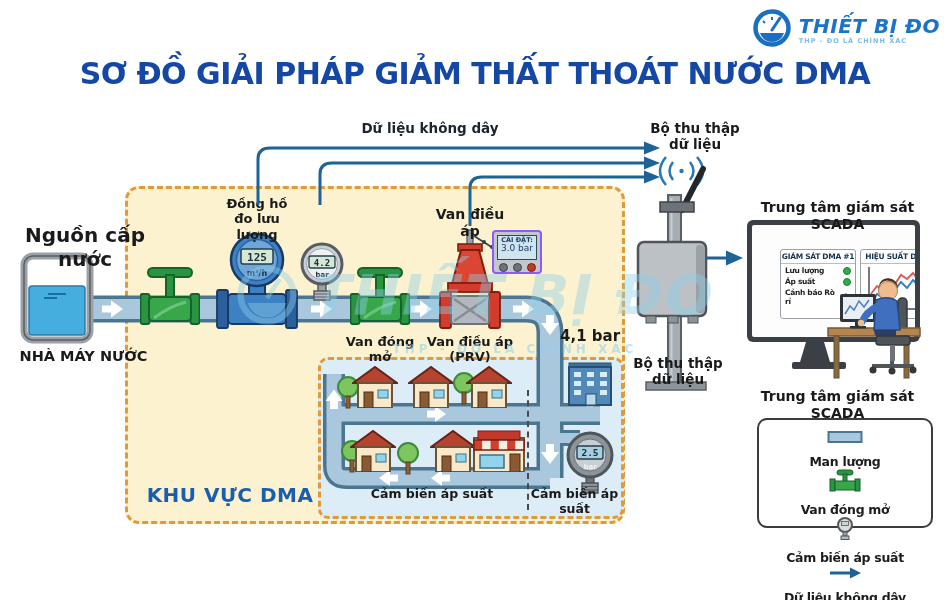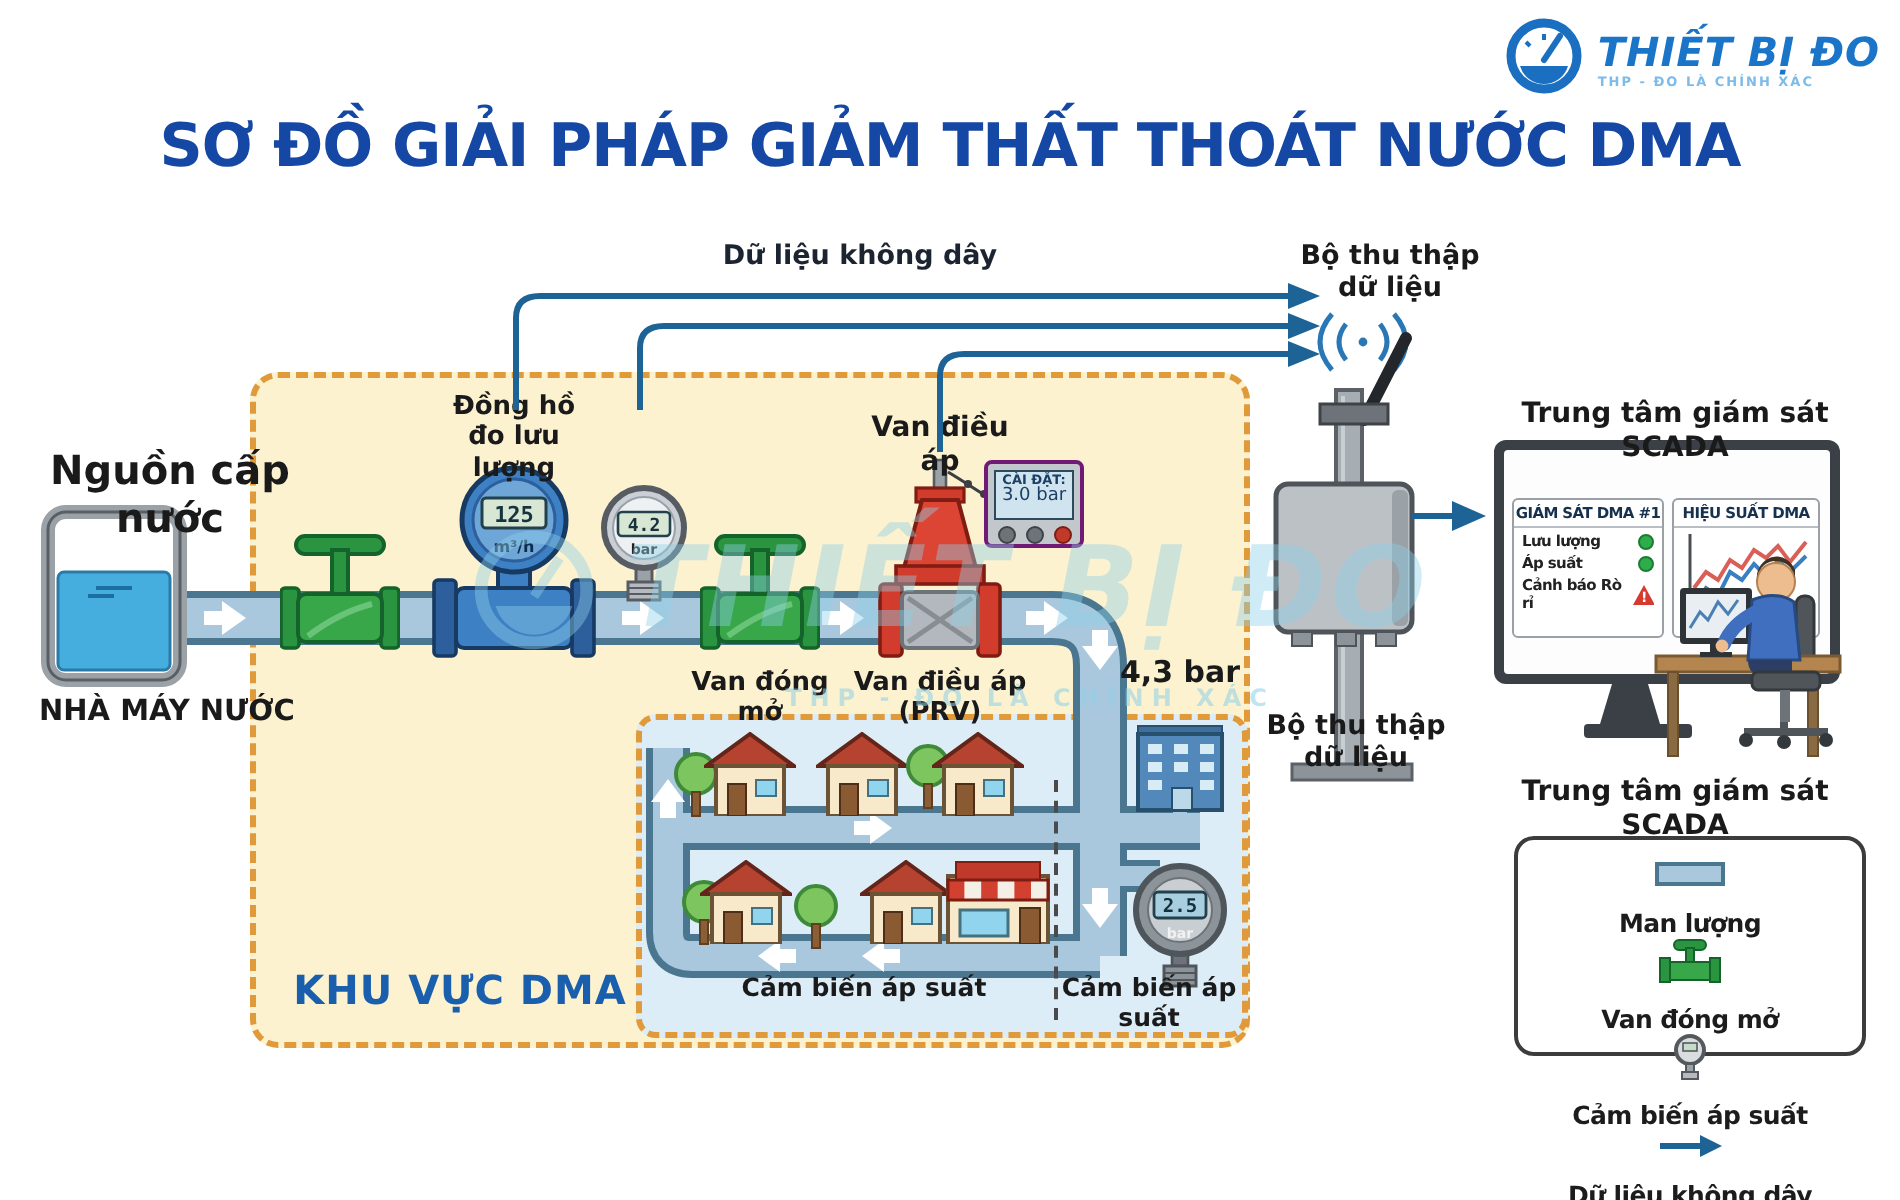--- a/index.html
+++ b/index.html
@@ -18,35 +18,35 @@
   .khuvuc{left:140px;top:484px;width:180px;font-size:20px;font-weight:bold;color:#1a5fae;letter-spacing:.5px;z-index:7;}
   .watermark{left:235px;top:262px;width:520px;display:flex;align-items:center;gap:14px;
        z-index:40;pointer-events:none;opacity:.42;}
   .watermark .wm-text{font-size:56px;font-weight:bold;font-style:italic;color:#8ed0e8;letter-spacing:2px;white-space:nowrap;}
   .wm-tag{left:365px;top:342px;width:300px;text-align:center;font-size:12px;font-weight:bold;
        color:#8ed0e8;letter-spacing:4px;z-index:40;pointer-events:none;opacity:.55;}
   .logo{right:10px;top:8px;display:flex;align-items:center;gap:7px;z-index:9;}
   .logo-txt{display:flex;flex-direction:column;line-height:1;}
   .logo-brand{font-size:20px;font-weight:800;font-style:italic;color:#1a75c9;letter-spacing:.5px;}
   .logo-tag{font-size:6.5px;font-weight:bold;color:#7dbbe8;letter-spacing:1px;margin-top:2px;}
-  .controller{left:492px;top:230px;width:50px;height:44px;background:#c2c7cc;border:2px solid #701a75;
+  .controller{left:492px;top:230px;width:50px;height:44px;background:#c2c7cc;border:2px solid #8b5cf6;
        border-radius:4px;box-sizing:border-box;z-index:6;}
   .ctl-screen{margin:3px 3px 0 3px;height:23px;background:#cfe4ee;border:1px solid #2b4a5e;
        text-align:center;line-height:1.1;color:#1c3f66;}
   .ctl-l1{font-size:6.5px;font-weight:bold;padding-top:1px;}
   .ctl-l2{font-size:9px;font-weight:normal;}
   .ctl-btns{display:flex;justify-content:center;gap:5px;margin-top:3px;}
   .ctl-btn{width:7px;height:7px;border-radius:50%;background:#6d7379;border:1px solid #3e4347;}
   .ctl-btn.red{background:#c0392b;border-color:#7e1d12;}
   .monitor{left:747px;top:220px;width:173px;height:122px;background:#3b4046;border-radius:6px;
        padding:5px;box-sizing:border-box;z-index:6;}
   .screen{position:relative;width:100%;height:100%;background:#fdfdfd;border-radius:2px;overflow:hidden;}
   .scr-header{height:20px;background:#1f4e8c;color:#fff;display:flex;align-items:center;gap:5px;
        padding:0 6px;font-size:11px;font-weight:bold;letter-spacing:.2px;}
-  .panel{position:absolute;background:#fff;border:1.5px solid #9aa0a6;border-radius:3px;box-sizing:border-box;}
+  .panel{position:absolute;background:#fff;border:1.5px solid #9aa0a6;border-radius:3px;box-sizing:border-box;margin-left:24px;}
   .panel-mon{left:4px;top:24px;width:76px;height:70px;}
   .panel-perf{left:84px;top:24px;width:74px;height:70px;}
   .panel-title{font-size:7.5px;font-weight:bold;color:#16324f;text-align:center;
        border-bottom:1px solid #b8bec4;padding:2px 0;letter-spacing:-0.3px;}
   .p-row{display:flex;align-items:center;justify-content:space-between;padding:2px 4px 0 4px;
        font-size:7.5px;font-weight:bold;color:#222;letter-spacing:-0.3px;}
   .dot{width:8px;height:8px;border-radius:50%;background:#2eae4a;border:1px solid #1d7c33;box-sizing:border-box;}
   .legend{left:757px;top:418px;width:176px;height:110px;background:#fff;border:2px solid #3c3c3c;
        border-radius:10px;box-sizing:border-box;padding:9px 10px;display:flex;
        flex-direction:column;justify-content:space-between;z-index:7;}
@@ -210,21 +210,21 @@
     </div>
     <div class="ctl-btns">
       <span class="ctl-btn"></span>
       <span class="ctl-btn"></span>
       <span class="ctl-btn red"></span>
     </div>
   </div>
   <div class="lbl z7" style="left:425px;top:206px;width:90px;font-size:14px;font-weight:bold">Van điều áp</div>
   <div class="lbl z7" style="left:425px;top:334px;width:90px;font-size:13px;font-weight:600">Van điều áp
 (PRV)</div>
-  <div class="lbl z7" style="left:560px;top:328px;width:70px;font-size:15px;font-weight:bold;text-align:left">4,3 bar</div>
+  <div class="lbl z7" style="left:560px;top:328px;width:70px;font-size:15px;font-weight:bold;text-align:left">4,1 bar</div>
 
   <div class="abs z6" style="left:562px;top:425px">
     <svg width="56" height="72" viewBox="0 0 56 72">
       <rect x="24" y="50" width="8" height="8" fill="#6d7379" stroke="#4e555b" stroke-width="1.3"></rect>
       <rect x="20" y="58" width="16" height="10" fill="#8d9499" stroke="#4e555b" stroke-width="1.5"></rect>
       <path d="M20,61.5 h16 M20,65 h16" stroke="#4e555b" stroke-width="1"></path>
       <circle cx="28" cy="30" r="22" fill="#8d9499" stroke="#4e555b" stroke-width="3"></circle>
       <circle cx="28" cy="30" r="16" fill="#c9ced2" stroke="#6d7379" stroke-width="1"></circle>
       <rect x="15" y="21" width="26" height="13" rx="2" fill="#a8cfe0" stroke="#23404d" stroke-width="1.4"></rect>
       <text x="28" y="31" text-anchor="middle" font-size="9.5" fill="#15303c" class="lcd">2.5</text>

